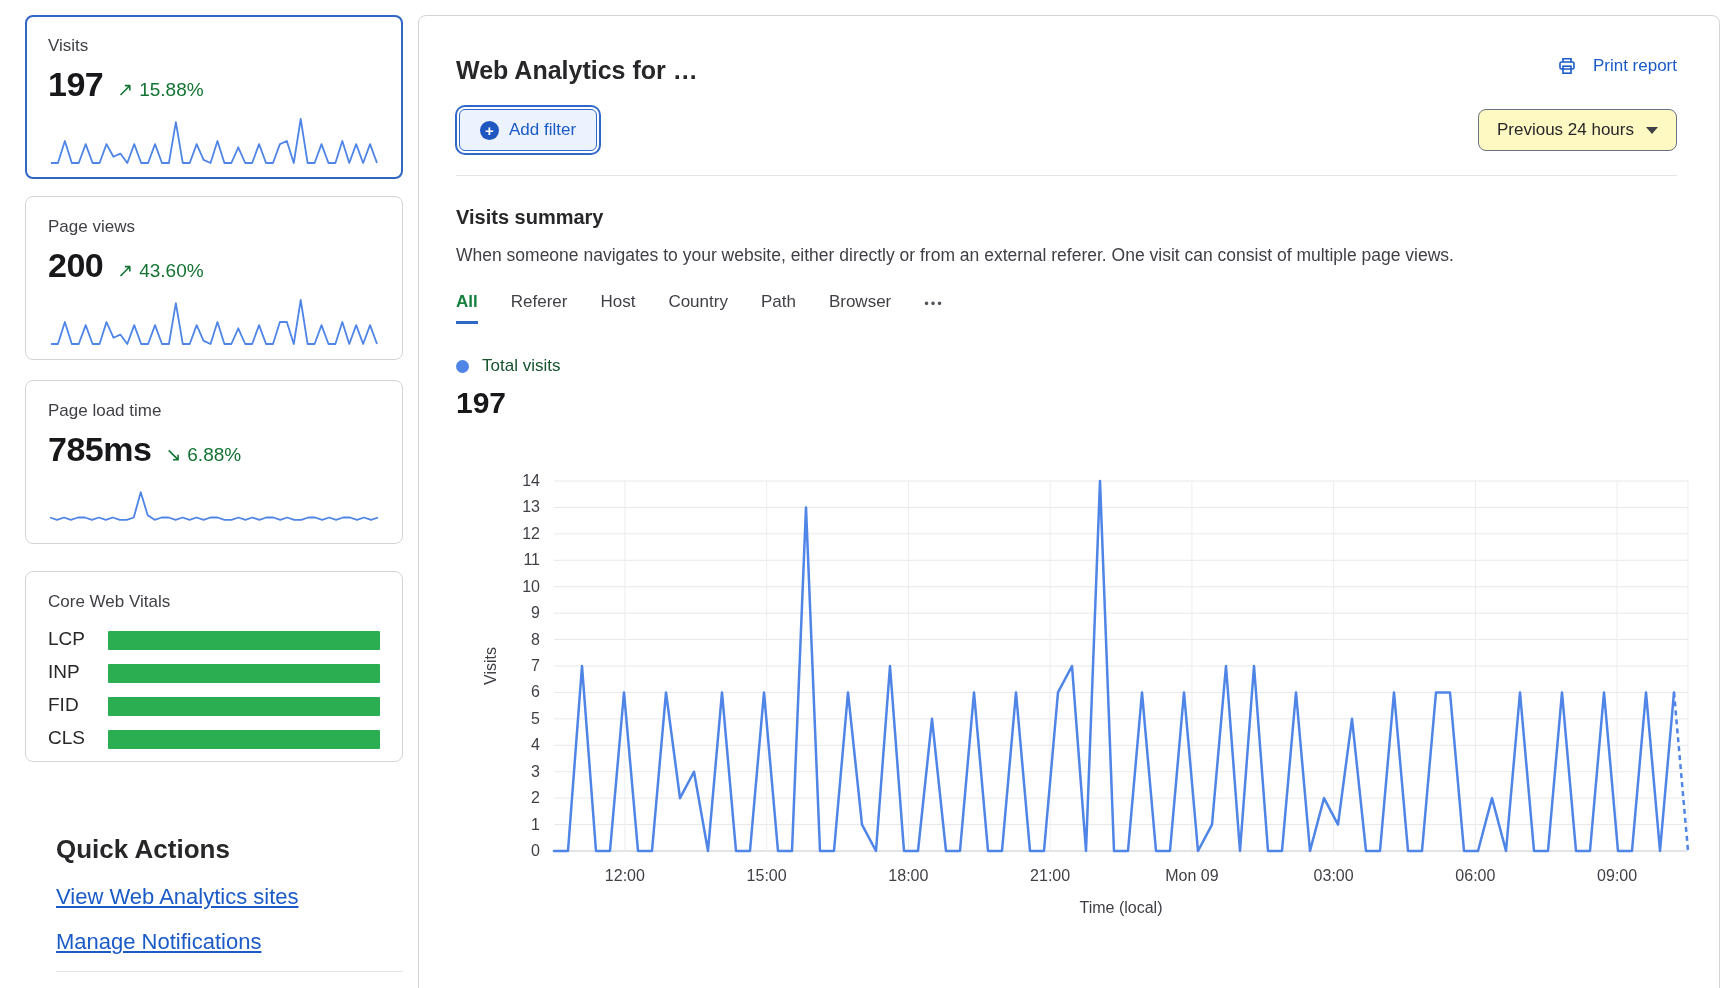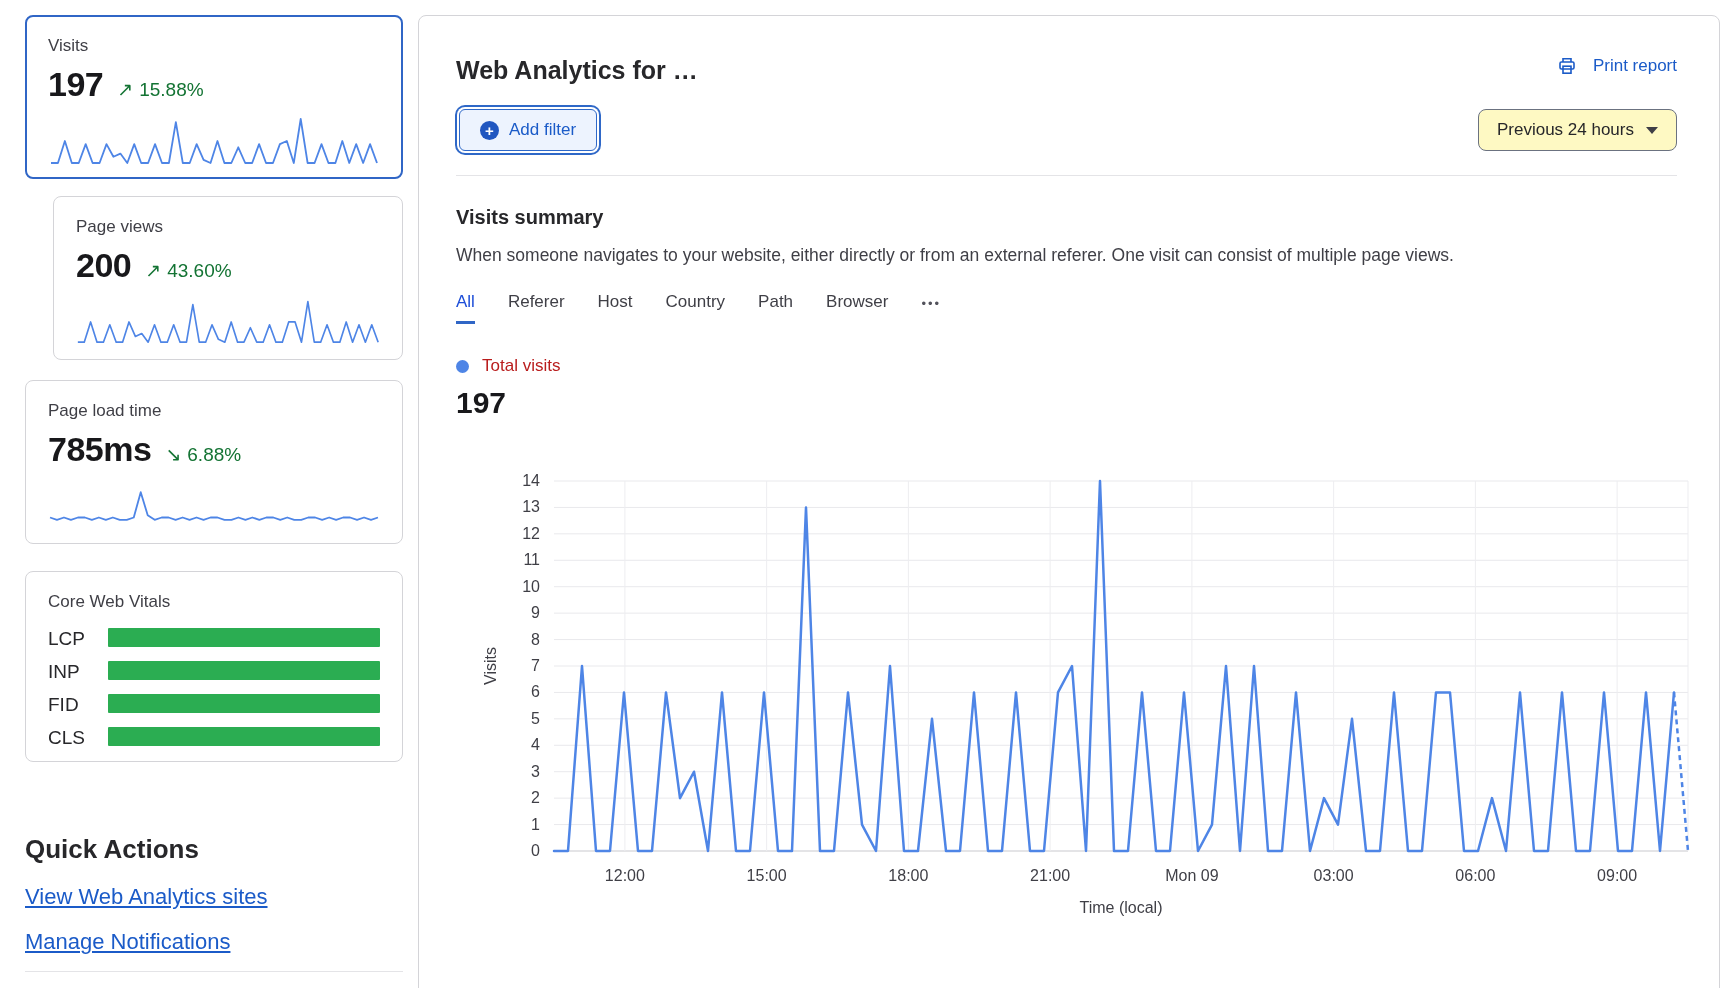--- a/index.html
+++ b/index.html
@@ -12,28 +12,28 @@
   .card{
     box-sizing:border-box;background:#fff;border:1px solid #d4d4d8;border-radius:8px;
     padding:20px 22px 12px;position:relative;
   }
   .card.selected{border:2px solid #3066c6;padding:19px 21px 11px;}
   .card-label{font-size:17px;color:#3f3f46;}
   .value-row{display:flex;align-items:baseline;gap:14px;margin-top:9px;}
   .metric-value{font-size:34px;font-weight:bold;color:#18181b;letter-spacing:-0.5px;}
   .trend{font-size:19px;color:#137333;display:inline-flex;align-items:baseline;gap:6px;}
   .spark{display:block;width:100%;height:52px;margin-top:10px;}
-  .m1{margin-bottom:17px;} .m2{margin-bottom:20px;margin-left:28px;} .m3{margin-bottom:27px;}
+  .m1{margin-bottom:17px;} .m2{margin-bottom:20px;} .m3{margin-bottom:27px;}
   
   .cwv-rows{margin-top:16px;display:flex;flex-direction:column;gap:11px;}
-  .cwv-row{display:flex;align-items:flex-start;gap:12px;}
+  .cwv-row{display:flex;align-items:flex-end;gap:12px;}
   .cwv-label{width:48px;font-size:19px;color:#27272a;}
   .cwv-bar{flex:1;height:19px;background:#2bad52;border-radius:1px;}
   
-  .quick-actions{margin-top:72px;}
+  .quick-actions{margin-top:72px;margin-left:31px;}
   .qa-title{font-size:26px;font-weight:bold;color:#27272a;}
   .qa-link{display:inline-block;margin-top:19px;font-size:22px;color:#1b5bc8;text-decoration:underline;cursor:pointer;}
   .qa-divider{margin-top:16px;border-top:1px solid #e4e4e7;}
   
   .main-panel{
     position:absolute;left:418px;top:15px;width:1302px;height:1000px;box-sizing:border-box;
     background:#fff;border:1px solid #d4d4d8;border-radius:8px 8px 0 0;
   }
   .panel-header{padding:40px 42px 0 37px;}
   .title-row{display:flex;justify-content:space-between;align-items:flex-start;}
@@ -54,25 +54,25 @@
     display:inline-flex;align-items:center;gap:12px;background:#fef9c3;border:1px solid #6b7280;
     border-radius:8px;font-size:17px;color:#27272a;padding:10px 18px;cursor:pointer;
   }
   .caret-down{width:0;height:0;border-left:6px solid transparent;border-right:6px solid transparent;border-top:7px solid #3f3f46;display:inline-block;}
   .header-divider{border-bottom:1px solid #e4e4e7;margin-top:24px;}
   .section{padding:30px 42px 0 37px;}
   .section-title{font-size:20px;font-weight:bold;color:#27272a;}
   .section-desc{font-size:17.5px;color:#3f3f46;margin-top:16px;}
   .tabs{display:flex;align-items:center;gap:33px;margin-top:26px;}
   .tab{font-size:17px;color:#3f3f46;padding-bottom:9px;border-bottom:3px solid transparent;cursor:pointer;}
-  .tab.active{color:#1d4ed8;border-bottom-color:#3066c6;}
+  .tab.active{color:#15803d;border-bottom-color:#3066c6;font-weight:bold;}
   .tab-more{font-size:13px;color:#52525b;letter-spacing:2px;padding-bottom:9px;cursor:pointer;}
   .legend-row{display:flex;align-items:center;gap:13px;margin-top:32px;}
   .legend-dot{width:13px;height:13px;border-radius:50%;background:#4e85e6;}
-  .legend-label{font-size:17px;color:#b91c1c;}
+  .legend-label{font-size:17px;color:#14532d;}
   .total-value{font-size:30px;font-weight:bold;color:#18181b;margin-top:10px;}
   .chart-wrap{margin:6px 0 0 20px;}
   .tick{font-size:16px;fill:#3f3f46;font-family:"Liberation Sans",sans-serif;}
   .axis-label{font-size:16px;fill:#3f3f46;font-family:"Liberation Sans",sans-serif;}
 </style>
 </head>
 <body>
 
 <aside class="sidebar">
 

